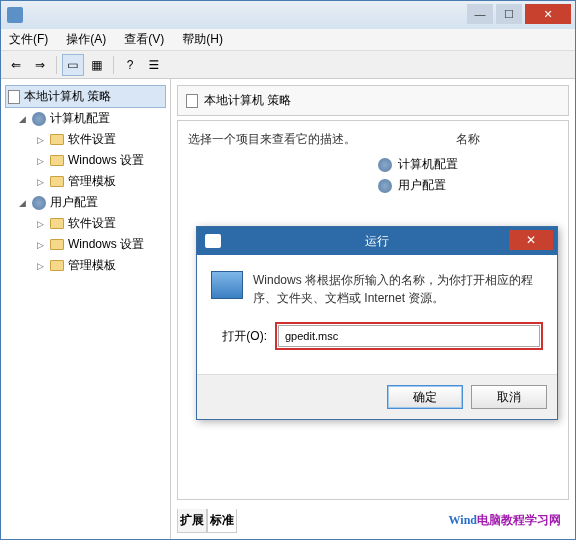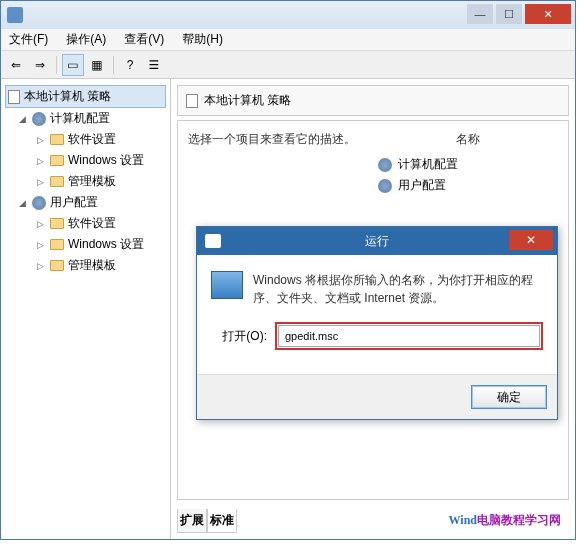--- a/index.html
+++ b/index.html
@@ -196,14 +196,15 @@
     </div>
     <div class="dlg-input-row">
       <div class="dlg-label">打开(O):</div>
       <div class="dlg-input-wrap">
         <input class="dlg-input" value="gpedit.msc" style="">
       </div>
     </div>
   </div>
   <div class="dlg-buttons">
     <button class="dlg-btn default">确定</button>
+    <button class="dlg-btn">取消</button>
   </div>
 </div>
 
 </body></html>

